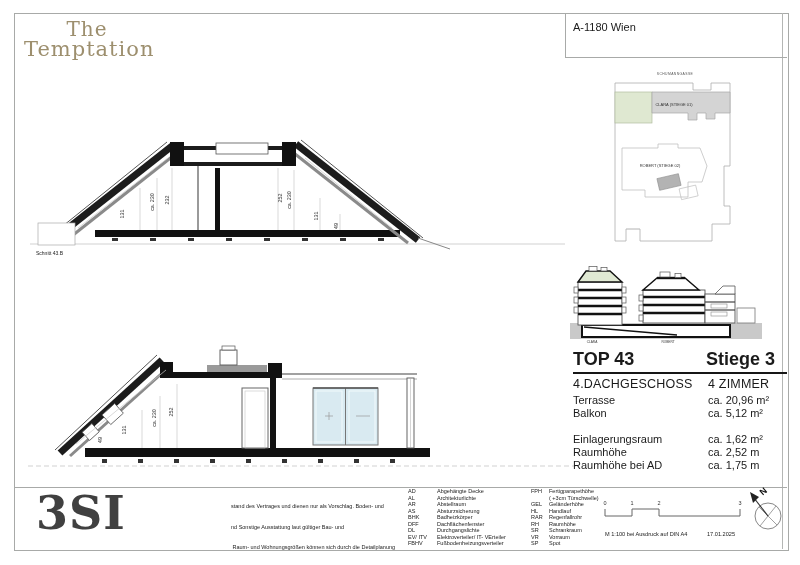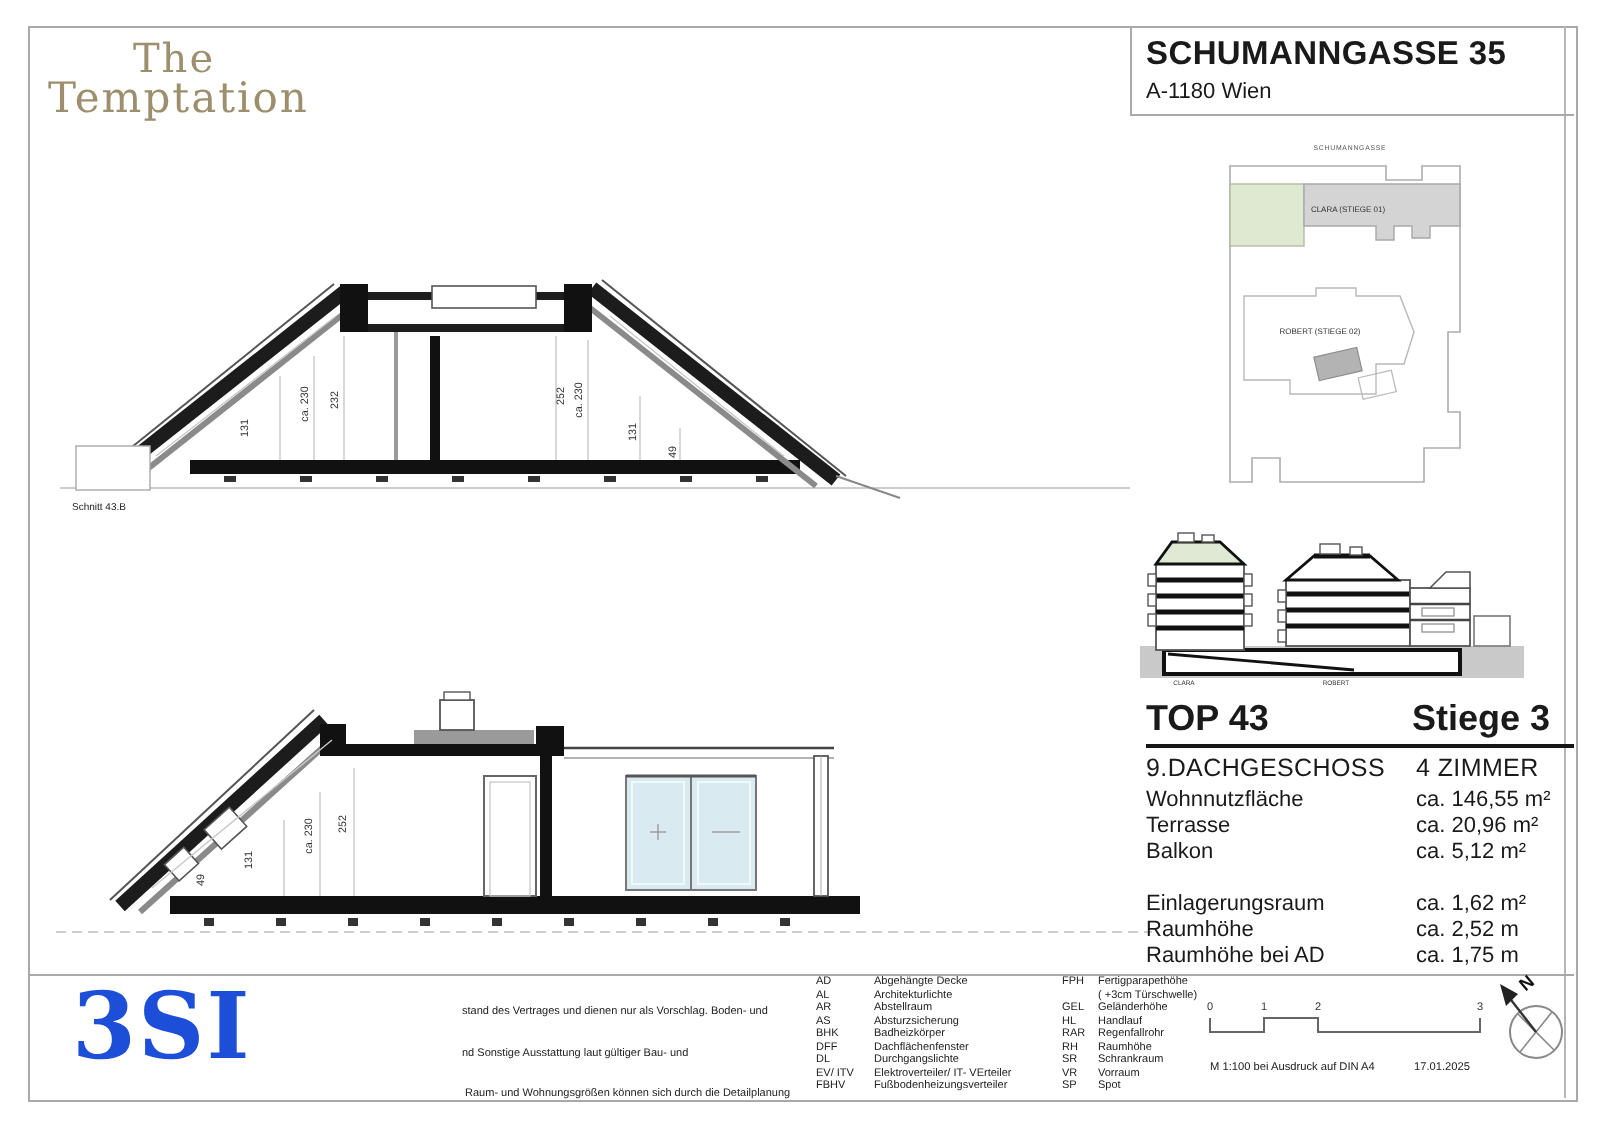--- a/index.html
+++ b/index.html
@@ -29,21 +29,21 @@
   .unit .trow{position:relative;height:13px;}
   .unit .lab{position:absolute;left:0;top:0;text-align:right;}
   .unit .val{position:absolute;left:135px;top:0;}
   .unit .title{height:21px;font-size:18px;font-weight:700;}
   .unit .title .val{left:133px;}
   .unit .rule{border-top:2.5px solid #161616;margin:2px 0 3px 0;}
   .unit .sub{height:17px;font-size:12.5px;letter-spacing:0.2px;}
   .unit .gap{height:13px;}
 
   
-  .logo3si{left:36px;top:489px;display:flex;align-items:flex-end;color:#1d4ed8;
+  .logo3si{left:36px;top:489px;display:flex;align-items:flex-end;color:#404040;
            font-family:"DejaVu Serif","Liberation Serif",serif;}
   .logo3si .big{font-size:46px;line-height:48px;font-weight:700;letter-spacing:1px;}
   .logo3si .small{margin-left:9px;margin-top:7px;font-size:15px;letter-spacing:4px;
                   border-top:1.5px solid #26325b;border-bottom:1.5px solid #26325b;padding:4px 3px;}
   .disclaimer{left:231px;top:489px;width:178px;font-size:5.5px;line-height:6.9px;color:#222;
               white-space:pre;}
   .legend{top:488px;font-size:5.5px;line-height:6.55px;color:#222;}
   .legend .row{display:flex;}
   .lg1{left:408px;}
   .lg1 .abbr{width:29px;flex:none;}
@@ -69,21 +69,20 @@
   <div class="abs hdrVert"></div>
   <div class="abs hdrHoriz"></div>
   <div class="abs footTop"></div>
 
   <div class="abs brand">
     <div class="l1">The</div>
     <div class="l2">Temptation</div>
   </div>
 
   <div class="abs addr">
-    <div class="street">SCHUMANNGASSE 35</div>
     <div class="city">A-1180 Wien</div>
   </div>
 
   <svg class="abs" style="left:600px;top:66px;" width="150" height="182" viewBox="0 0 150 182">
     <text x="75" y="9" text-anchor="middle" class="streetlab">SCHUMANNGASSE</text>
     <path d="M15,17 L93,17 L93,24 L111,24 L111,17 L130,17 L130,100 L124,100 L124,140 L130,140 L130,158
              L112,158 L112,175 L40,175 L40,163 L26,163 L26,175 L15,175 Z" fill="#ffffff" stroke="#adadad" stroke-width="0.8"></path>
     <rect x="15" y="26" width="37" height="31" fill="#dfe8d1" stroke="#b2bda0" stroke-width="0.7"></rect>
     <path d="M52,26 L130,26 L130,47 L115,47 L115,53 L106,53 L106,47 L97,47 L97,54 L88,54 L88,47 L52,47 Z" fill="#d4d4d4" stroke="#a8a8a8" stroke-width="0.7"></path>
     <text x="74" y="40" text-anchor="middle" class="maplab">CLARA (STIEGE 01)</text>
@@ -252,27 +251,23 @@
     <text class="dim" x="153" y="74" text-anchor="middle" transform="rotate(-90 153 74)">252</text>
   </svg>
 
   <div class="abs unit">
     <div class="trow title">
       <span class="lab">TOP 43</span>
       <span class="val">Stiege 3</span>
     </div>
     <div class="rule"></div>
     <div class="trow sub">
-      <span class="lab">9.DACHGESCHOSS</span>
+      <span class="lab">4.DACHGESCHOSS</span>
       <span class="val">4 ZIMMER</span>
     </div>
-    <div class="trow">
-        <span class="lab">Wohnnutzfläche</span>
-      <span class="val">ca. 146,55 m²</span>
-      </div>
     <div class="trow">
         <span class="lab">Terrasse</span>
       <span class="val">ca. 20,96 m²</span>
       </div>
     <div class="trow">
         <span class="lab">Balkon</span>
       <span class="val">ca. 5,12 m²</span>
       </div>
     <div class="gap"></div>
     <div class="trow">

